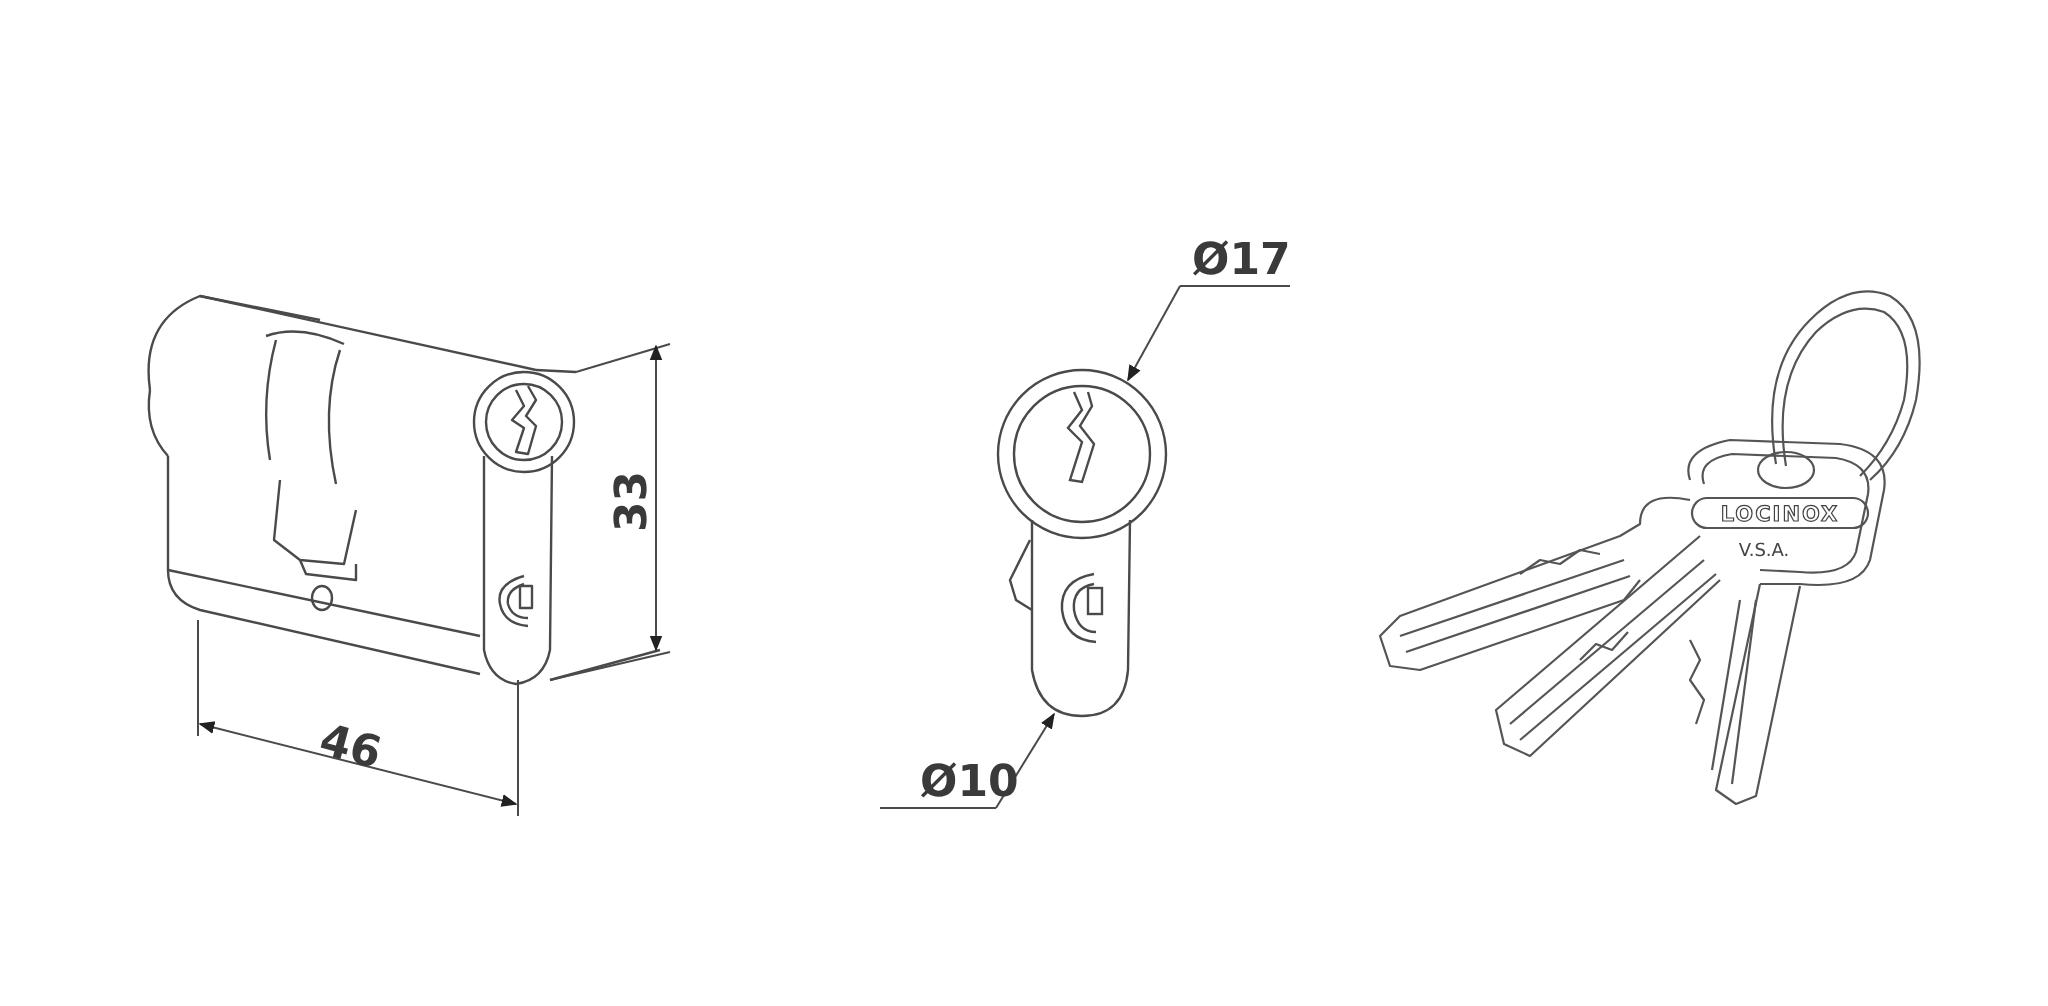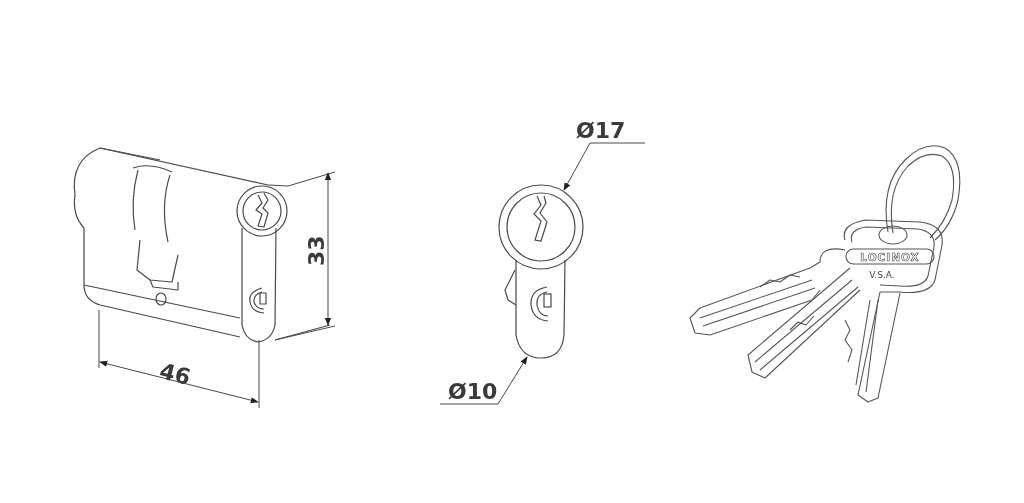--- a/index.html
+++ b/index.html
@@ -111,15 +111,15 @@
 
       <rect x="846" y="249" width="88" height="15" rx="7.5"></rect>
     </g>
     <text class="brand-text" x="890" y="260.5" font-size="10.5" font-weight="bold" fill="#fff" stroke="#444" stroke-width="0.6" text-anchor="middle" letter-spacing="1" id="brandText">LOCINOX</text>
     <text class="brand-text" x="882" y="278" font-size="9" fill="#444" text-anchor="middle" id="originText">V.S.A.</text>
   </svg>
 
   
   <div class="dim-label" style="left:163px; top:360px; transform: rotate(15deg); transform-origin: left top;">46</div>
   <div class="dim-label" style="left:306px; top:266px; transform: rotate(-90deg); transform-origin: left top;">33</div>
-  <div class="dim-label" style="left:576px; top:120px;">Ø17</div>
-  <div class="dim-label" style="left:448px; top:381px;">Ø10</div>
+  <div class="dim-label" style="left:596px; top:120px;">Ø17</div>
+  <div class="dim-label" style="left:460px; top:381px;">Ø10</div>
 </div>
 
 </body></html>

